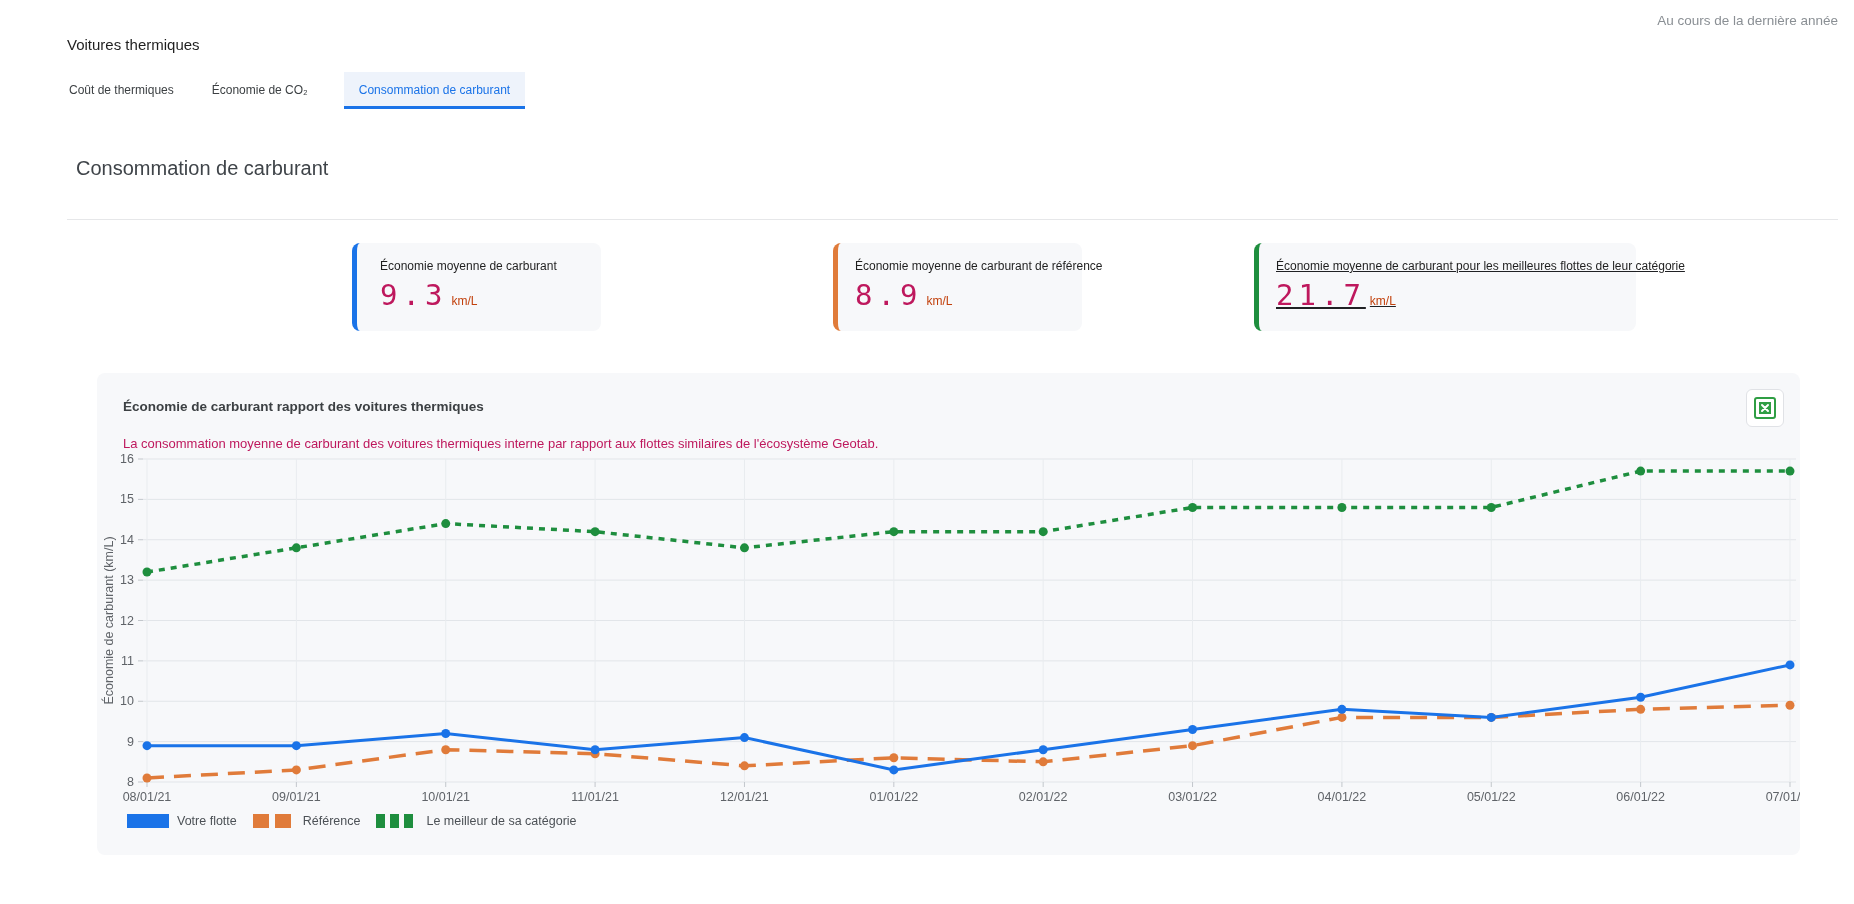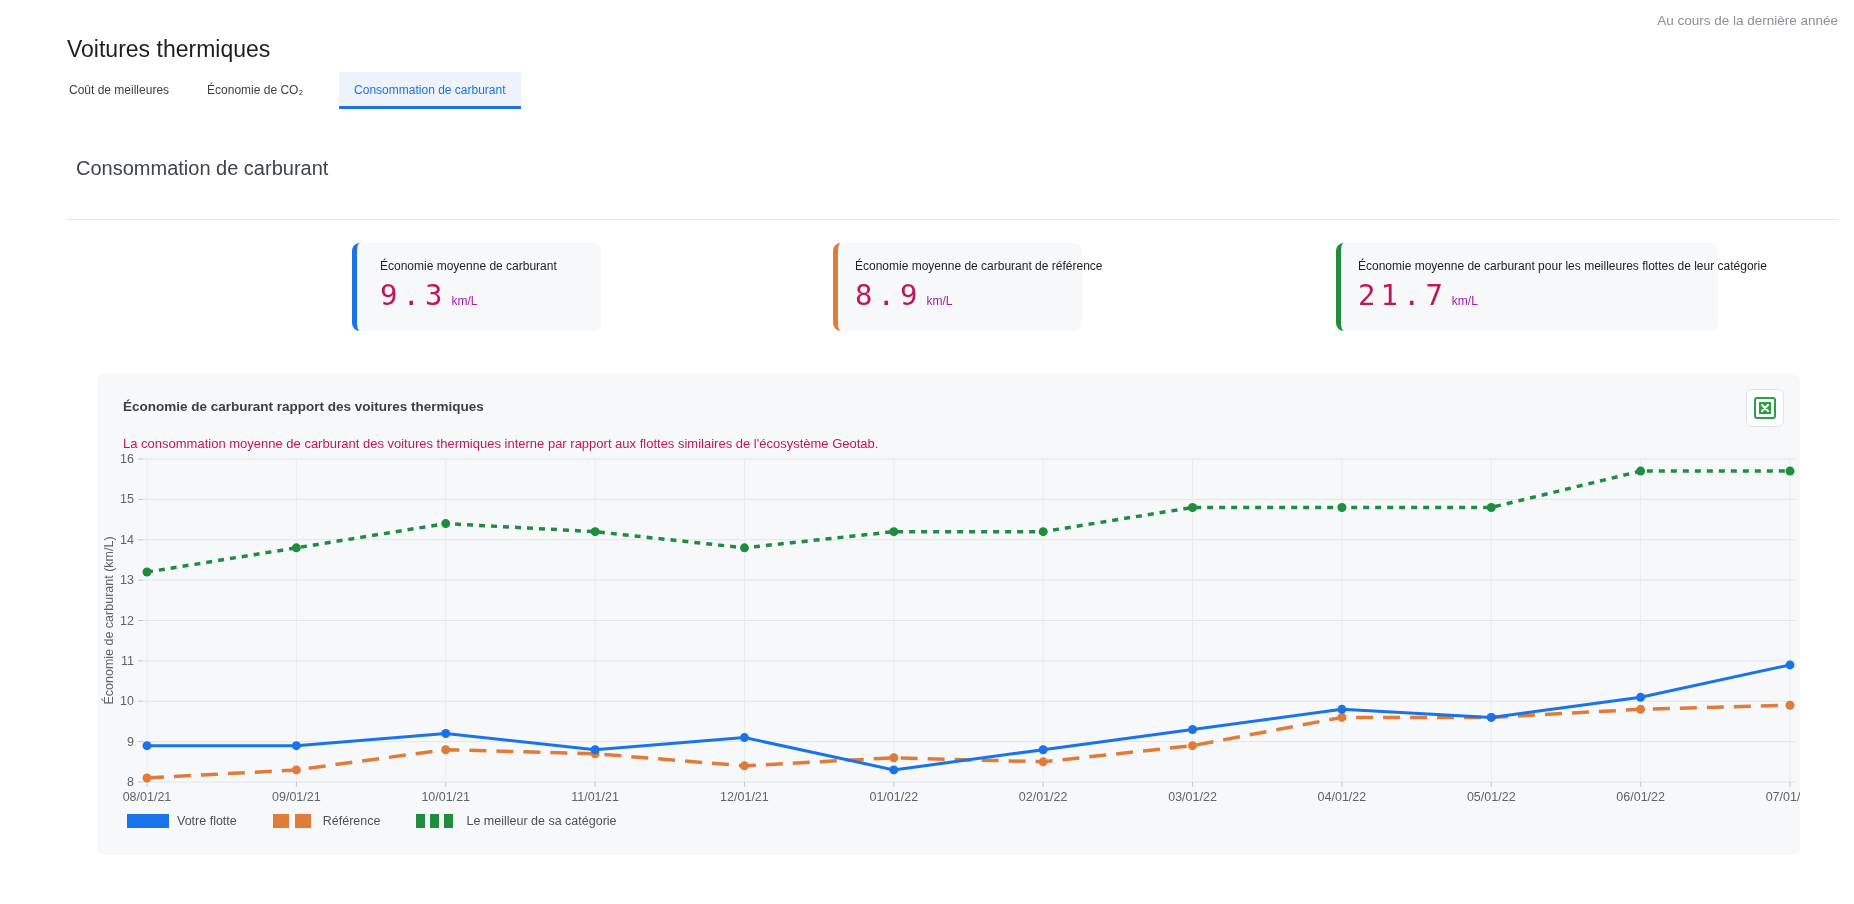--- a/index.html
+++ b/index.html
@@ -2,71 +2,71 @@
 <html lang="fr"><head>
 <meta charset="utf-8">
 <style>
   html,body{margin:0;padding:0;}
   body{
     width:1854px;height:904px;position:relative;overflow:hidden;
     background:#ffffff;color:#202124;
     font-family:"Liberation Sans",sans-serif;
   }
   .time-range{position:absolute;top:13px;right:16px;font-size:13.5px;color:#8a8f94;}
-  .page-title{position:absolute;left:67px;top:36px;font-size:23px;color:#1f1f1f;font-weight:500;}
+  .page-title{position:absolute;left:67px;top:36px;font-size:15px;color:#1f1f1f;font-weight:500;}
 
   .tab-bar{position:absolute;left:67px;top:72px;display:flex;gap:34px;align-items:stretch;}
   .tab{font-size:12px;color:#3c4043;padding:11px 2px 12px;cursor:pointer;white-space:nowrap;}
   .tab.active{
     background:#eef3fb;color:#1a73e8;font-weight:500;
     padding:11px 15px 9px;border-bottom:3px solid #1a73e8;
   }
 
   .section-title{position:absolute;left:76px;top:157px;font-size:20px;color:#3f4449;font-weight:400;}
   .section-divider{position:absolute;left:67px;top:219px;width:1771px;height:0;border-top:1px solid #e6e7e9;}
 
   .kpi-card{
     position:absolute;top:243px;height:88px;width:249px;box-sizing:border-box;
     background:#f7f8fa;border-radius:8px;border-left:5px solid #ccc;
     padding:16px 14px 0 17px;
   }
   .kpi-card:nth-child(1){left:352px;padding-left:23px;}
   .kpi-card:nth-child(2){left:833px;}
-  .kpi-card:nth-child(3){left:1336px;width:382px;}
+  .kpi-card:nth-child(3){left:1254px;width:382px;text-decoration:underline;}
   .kpi-label{font-size:12px;font-weight:500;color:#1f1f1f;white-space:nowrap;}
   .kpi-value-row{margin-top:5px;display:flex;align-items:baseline;}
   .kpi-value{font-family:"DejaVu Sans Mono","Liberation Mono",monospace;font-size:29px;letter-spacing:5px;color:#be185d;}
-  .kpi-unit{font-size:12px;color:#a21caf;margin-left:4px;font-weight:500;}
+  .kpi-unit{font-size:12px;color:#c2410c;margin-left:4px;font-weight:500;}
 
   .chart-card{
     position:absolute;left:97px;top:373px;width:1703px;height:482px;
     background:#f7f8fa;border-radius:8px;
   }
   .chart-title{position:absolute;left:26px;top:26px;font-size:13.5px;font-weight:700;color:#3c4043;}
   .chart-subtitle{position:absolute;left:26px;top:63px;font-size:13px;color:#be185d;text-align:center;}
   .export-button{
     position:absolute;top:16px;right:16px;width:38px;height:38px;box-sizing:border-box;
     background:#ffffff;border:1px solid #e0e2e6;border-radius:6px;
     display:flex;align-items:center;justify-content:center;cursor:pointer;
   }
   .chart-svg-container{position:absolute;left:0;top:68px;}
   .tick{font-size:12.5px;fill:#5f6368;font-family:"Liberation Sans",sans-serif;}
-  .chart-legend{position:absolute;left:30px;top:441px;display:flex;gap:36px;align-items:center;}
+  .chart-legend{position:absolute;left:30px;top:441px;display:flex;gap:16px;align-items:center;}
   .legend-item{display:flex;align-items:center;gap:8px;cursor:pointer;}
   .legend-swatch{display:block;}
   .legend-label{font-size:12.5px;color:#4c5156;}
 </style>
 </head>
 <body>
 
 <div class="time-range">Au cours de la dernière année</div>
 <div class="page-title">Voitures thermiques</div>
 
 <div class="tab-bar">
-    <div class="tab">Coût de meilleures</div>
+    <div class="tab">Coût de thermiques</div>
     <div class="tab">Économie de CO₂</div>
     <div class="tab active">Consommation de carburant</div>
   </div>
 
 <div class="section-title">Consommation de carburant</div>
 <div class="section-divider"></div>
 
 <div>
     <div class="kpi-card" style="border-left-color: rgb(26, 115, 232);">
       <div class="kpi-label">Économie moyenne de carburant</div>

